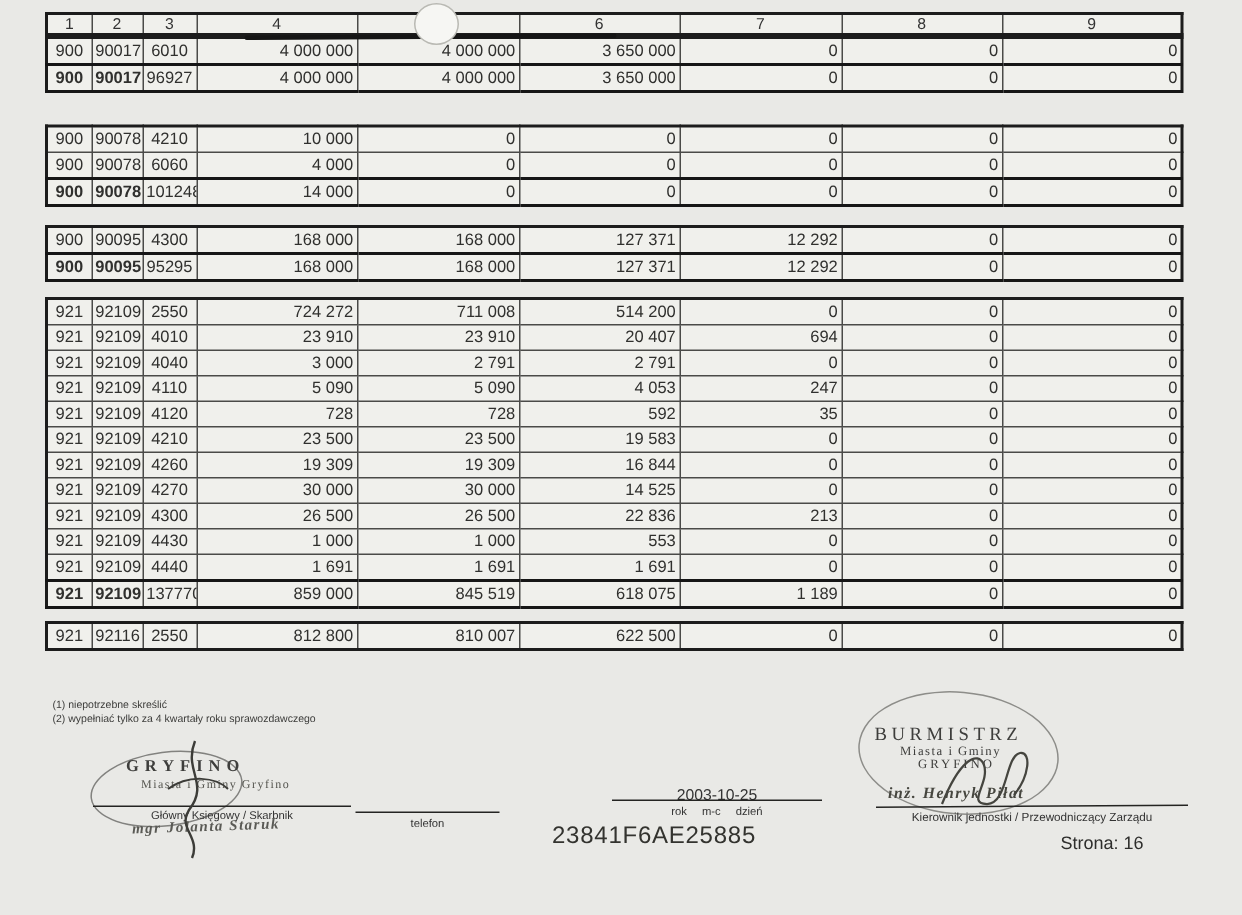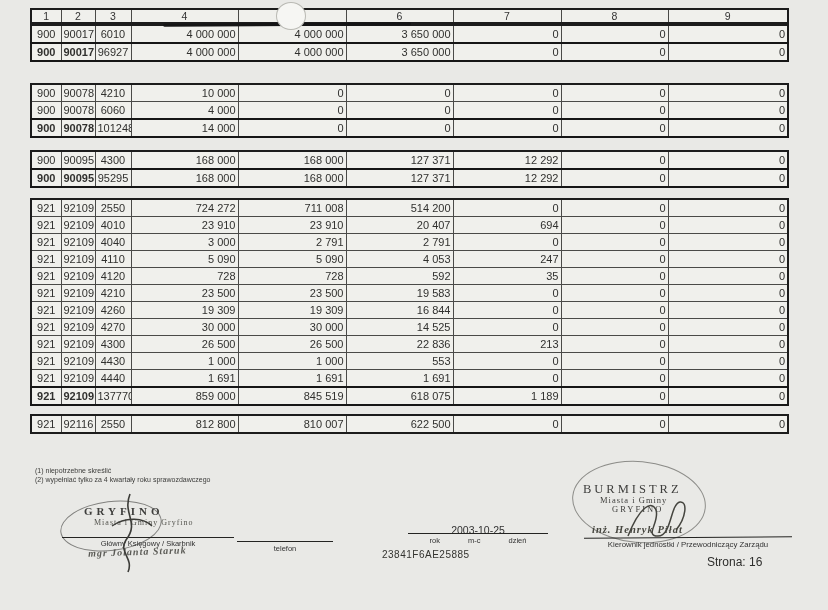--- a/index.html
+++ b/index.html
@@ -49,22 +49,22 @@
   .skarbnik{left:84px;top:505px;font-size:11px;letter-spacing:4px;font-weight:bold}
   .skarbnik-sub{left:94px;top:518px;font-size:8px;letter-spacing:1px;color:#55554f}
   .tre-line{left:62px;top:537px;width:172px}
   .tre-role{left:62px;top:539px;width:172px}
   .tre-name{left:88px;top:546px;font-family:"Liberation Serif",serif;font-style:italic;font-weight:bold;
             font-size:10px;color:#5a5a55;transform:rotate(-2deg);letter-spacing:1px}
   .tel-line{left:237px;top:541px;width:96px}
   .tel-label{left:237px;top:544px;width:96px}
   .date-val{left:408px;top:524px;width:140px;text-align:center;font-size:10.5px;color:#333}
   .date-line{left:408px;top:533px;width:140px}
-  .date-cap{left:408px;top:536px;width:140px;display:flex;justify-content:center;gap:28px;font-size:7.5px;color:#333}
-  .doc-code{left:382px;top:549px;font-size:10px;letter-spacing:.5px;color:#33332f}
+  .date-cap{left:408px;top:536px;width:140px;display:flex;justify-content:center;gap:10px;font-size:7.5px;color:#333}
+  .doc-code{left:368px;top:549px;font-size:16px;letter-spacing:.5px;color:#33332f}
   .burmistrz{left:583px;top:482px;font-size:12.5px;letter-spacing:3px;font-weight:normal}
   .burmistrz2{left:600px;top:495px;font-size:8.5px;letter-spacing:1px}
   .burmistrz3{left:612px;top:504px;font-size:8.5px;letter-spacing:2px}
   .may-name{left:592px;top:524px;font-family:"Liberation Serif",serif;font-style:italic;font-weight:bold;
             font-size:10.5px;color:#46463f;letter-spacing:1px}
   .may-line{left:584px;top:537px;width:208px;transform:rotate(-.4deg)}
   .may-role{left:586px;top:540px;width:204px;font-size:7.8px}
   .page-num{left:707px;top:555px;font-size:12px;color:#2e2e2c}
   svg.scribble{position:absolute;z-index:7}
 </style>

